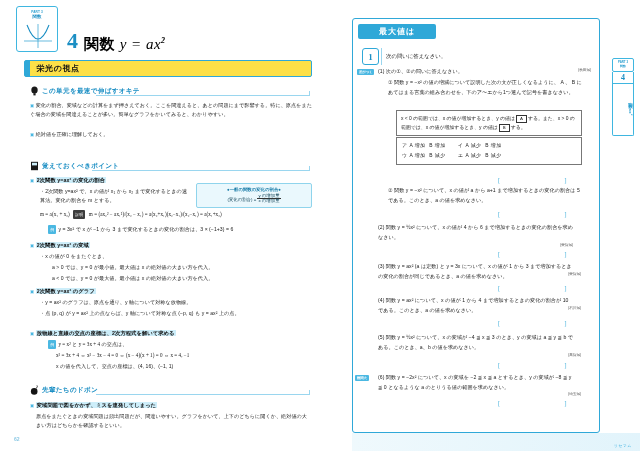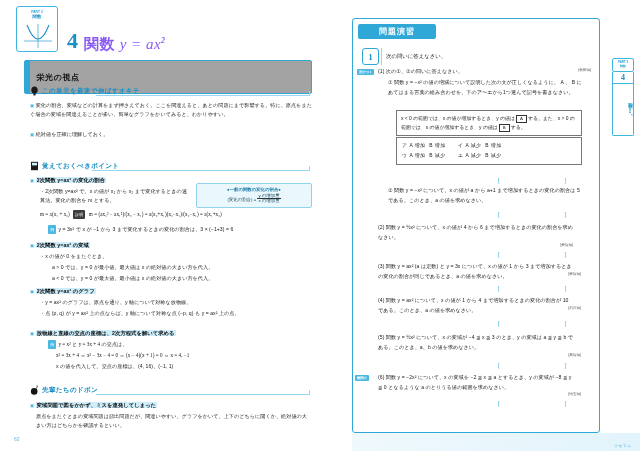--- a/index.html
+++ b/index.html
@@ -29,30 +29,30 @@
     padding-top:3px; letter-spacing:.1px;
   }
   .part-tab-label .p2 { font-size:4.4px; display:block; color:#1c8fc4; }
   .parab-icon { position:absolute; left:6px; top:16px; width:30px; height:26px; }
 
   .chapter-num {
     font-size: 22px; color:#1c8fc4; font-weight: bold; line-height: 1;
     margin-left: 9px; font-family:"Liberation Serif", serif;
   }
   .chapter-title {
-    font-size: 15px; font-weight: bold; color:#8b5cf6; margin-left: 6px; line-height:1;
+    font-size: 15px; font-weight: bold; color:#000000; margin-left: 6px; line-height:1;
     letter-spacing: .5px;
   }
   .chapter-title .ital { font-family:"Liberation Serif", serif; font-style: italic; font-weight: normal; }
   .chapter-title sup { font-size:8px; vertical-align: super; font-style: italic; font-family:"Liberation Serif", serif;}
 
   
   .banner {
-    position:absolute; left:24px; top:60px; width:288px; height:34px;
-    border:1.1px solid #2fa8d8; border-radius:2px; background:#a3a3a3;
+    position:absolute; left:24px; top:60px; width:288px; height:17px;
+    border:1.1px solid #2fa8d8; border-radius:2px; background:#fde047;
     display:flex; align-items:center;
   }
   .banner::before { content:""; width:4.5px; height:100%; background:#2fa8d8; }
   .banner-text { font-size:8px; font-weight:bold; color:#111; padding-left:7px; letter-spacing:.6px;}
 
   
   .subhead { position:absolute; display:flex; align-items:center; }
   .subhead .glyph { width:9px; height:10px; margin-right:3px; position:relative; }
   .subhead .label {
     font-size:6.6px; font-weight:bold; color:#1c8fc4; letter-spacing:.3px; white-space:nowrap;
@@ -299,21 +299,21 @@
 
     <div class="page-num">62</div>
   </div>
 
   <div class="gutter"></div>
 
   <div class="right-page"></div>
 
   <div class="panel"></div>
   <div class="panel-banner">
-    <span>問題演習</span>
+    <span>最大値は</span>
   </div>
 
   <div class="qnum-box">
     <span>1</span>
   </div>
   <div class="qnum-rule"></div>
   <div class="q-lead">次の問いに答えなさい。</div>
 
   <div class="tag-badge" style="left:357px; top:69px;">
     <span>差がつく</span>

